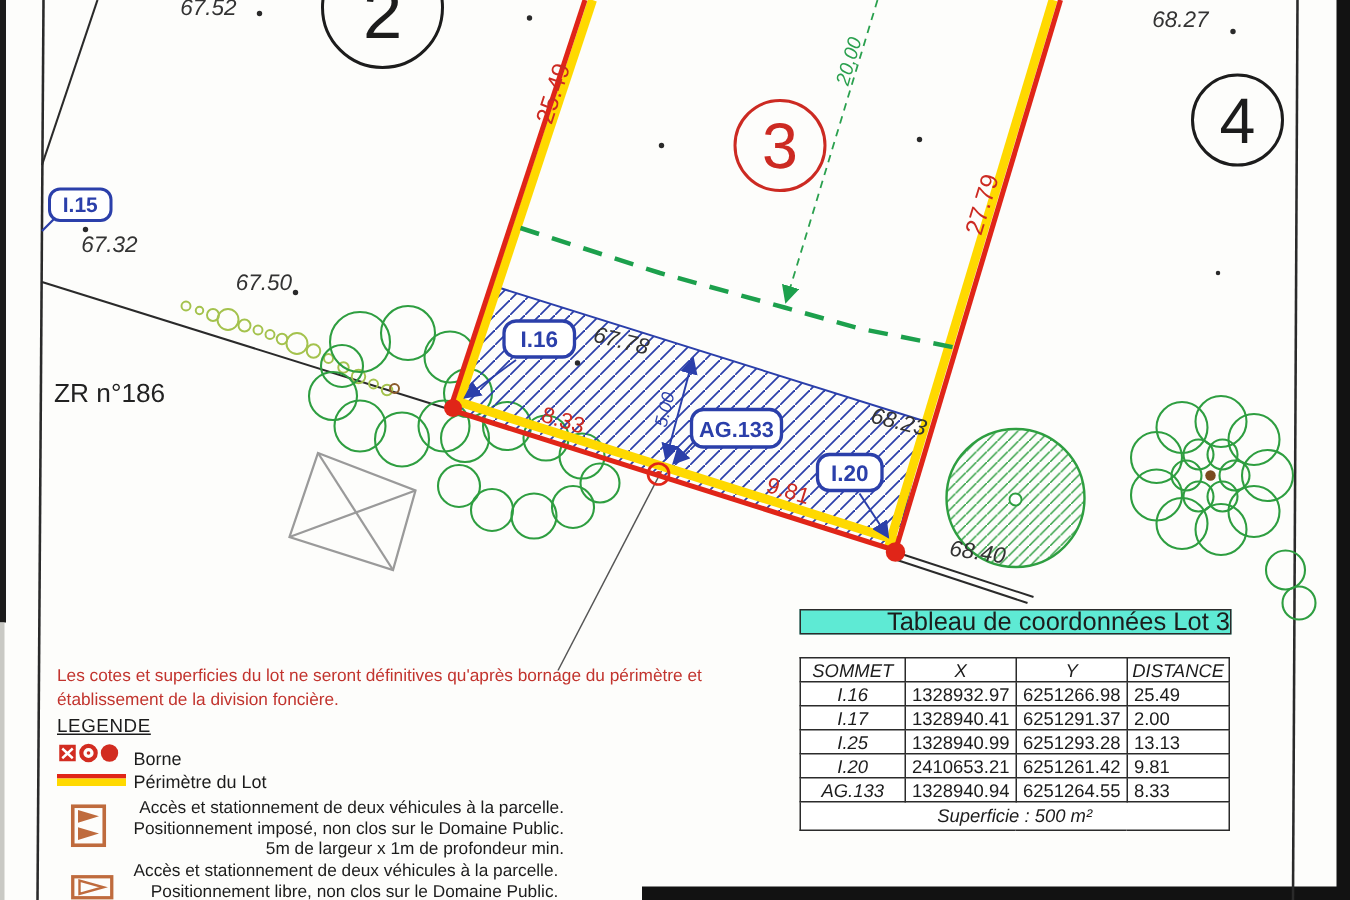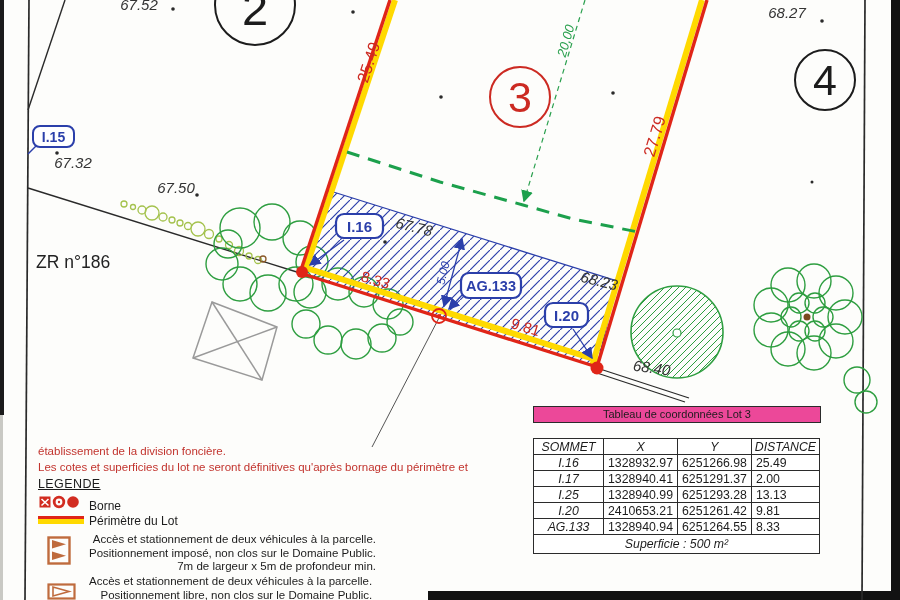--- a/index.html
+++ b/index.html
@@ -11,22 +11,22 @@
   .annotation{color:#c2342e;font-size:11.5px;line-height:16px;width:430px;}
   .legend-title{font-size:12.5px;letter-spacing:.4px;text-decoration:underline;}
   .legend-label{font-size:12px;}
   .legend-text{font-size:11.5px;line-height:13.5px;text-align:right;}
   .swatch-red{background:#e02518;width:46px;height:3px;}
   .swatch-yellow{background:#ffd900;width:46px;height:5px;}
   table.coords{border-collapse:collapse;table-layout:fixed;font-size:12.3px;}
   table.coords td{border:1.6px solid #2b2b2b;height:15px;padding:0 4px;white-space:nowrap;overflow:hidden;}
   table.coords td.c{text-align:center;padding:0;font-style:italic;}
   table.coords td.r{}
-  .tbl-title{border:1.6px solid #2b2b2b;width:286px;height:15px;text-align:center;
-             font-size:11px;line-height:15px;background:#ec4899;}
+  .tbl-title{border:1.6px solid #2b2b2b;width:286px;height:15px;text-align:right;
+             font-size:17px;line-height:15px;background:#5eead4;}
   .tbl-wrap{background:#fff;}
 </style>
 </head>
 <body>
 
 <div class="page">
 
 <svg width="900" height="600" viewBox="0 0 900 600">
   <defs>
     <pattern id="hatchBlue" width="10" height="10" patternUnits="userSpaceOnUse">
@@ -221,22 +221,22 @@
     <rect x="461" y="273" width="60" height="25" rx="8" fill="#fff" stroke="#2b3faa" stroke-width="2.2"></rect>
     <text x="491" y="291" text-anchor="middle" font-size="14.5" font-weight="600" fill="#2b3faa">AG.133</text>
   </g>
   <g>
     <rect x="545" y="303" width="43" height="24" rx="8" fill="#fff" stroke="#2b3faa" stroke-width="2.2"></rect>
     <text x="566.5" y="320.5" text-anchor="middle" font-size="15" font-weight="600" fill="#2b3faa">I.20</text>
   </g>
 </svg>
 
 <div class="abs annotation" style="left:38px;top:443px;">
+  <div>Les cotes et superficies du lot ne seront définitives qu'après bornage du périmètre et</div>
   <div>établissement de la division foncière.</div>
-  <div>Les cotes et superficies du lot ne seront définitives qu'après bornage du périmètre et</div>
 </div>
 
 <div class="abs legend-title" style="left:38px;top:477px;">LEGENDE</div>
 
 <svg class="abs" style="left:39px;top:495px;" width="46" height="15">
   <rect x="0.5" y="1.5" width="11" height="11" fill="#d22c20"></rect>
   <path d="M2.5,4 L9.5,10.5 M9.5,4 L2.5,10.5" stroke="#fff" stroke-width="1.6"></path>
   <circle cx="20" cy="7" r="4.8" fill="none" stroke="#d22c20" stroke-width="2.8"></circle>
   <circle cx="20" cy="7" r="1.2" fill="#d22c20"></circle>
   <circle cx="34" cy="7" r="5.8" fill="#d22c20"></circle>
@@ -250,21 +250,21 @@
 <div class="abs legend-label" style="left:89px;top:514px;">Périmètre du Lot</div>
 
 <svg class="abs" style="left:47px;top:536px;" width="26" height="29">
   <rect x="1.5" y="1.5" width="21" height="26" fill="none" stroke="#bf6b3d" stroke-width="2.4"></rect>
   <path d="M5,4 L5,12.5 L19,8.2 z" fill="#bf6b3d"></path>
   <path d="M5,15.5 L5,24 L19,19.7 z" fill="#bf6b3d"></path>
 </svg>
 <div class="abs legend-text" style="left:89px;top:533px;">
   <div>Accès et stationnement de deux véhicules à la parcelle.</div>
   <div>Positionnement imposé, non clos sur le Domaine Public.</div>
-  <div>7m de largeur x 5m de profondeur min.</div>
+  <div>5m de largeur x 1m de profondeur min.</div>
 </div>
 
 <svg class="abs" style="left:47px;top:583px;" width="30" height="17">
   <rect x="1.5" y="1.5" width="26" height="14" fill="none" stroke="#bf6b3d" stroke-width="2.2"></rect>
   <path d="M6,4 L6,13 L22,8.5 z" fill="none" stroke="#bf6b3d" stroke-width="1.6"></path>
 </svg>
 <div class="abs legend-text" style="left:89px;top:575px;">
   <div>Accès et stationnement de deux véhicules à la parcelle.</div>
   <div>Positionnement libre, non clos sur le Domaine Public.</div>
 </div>

